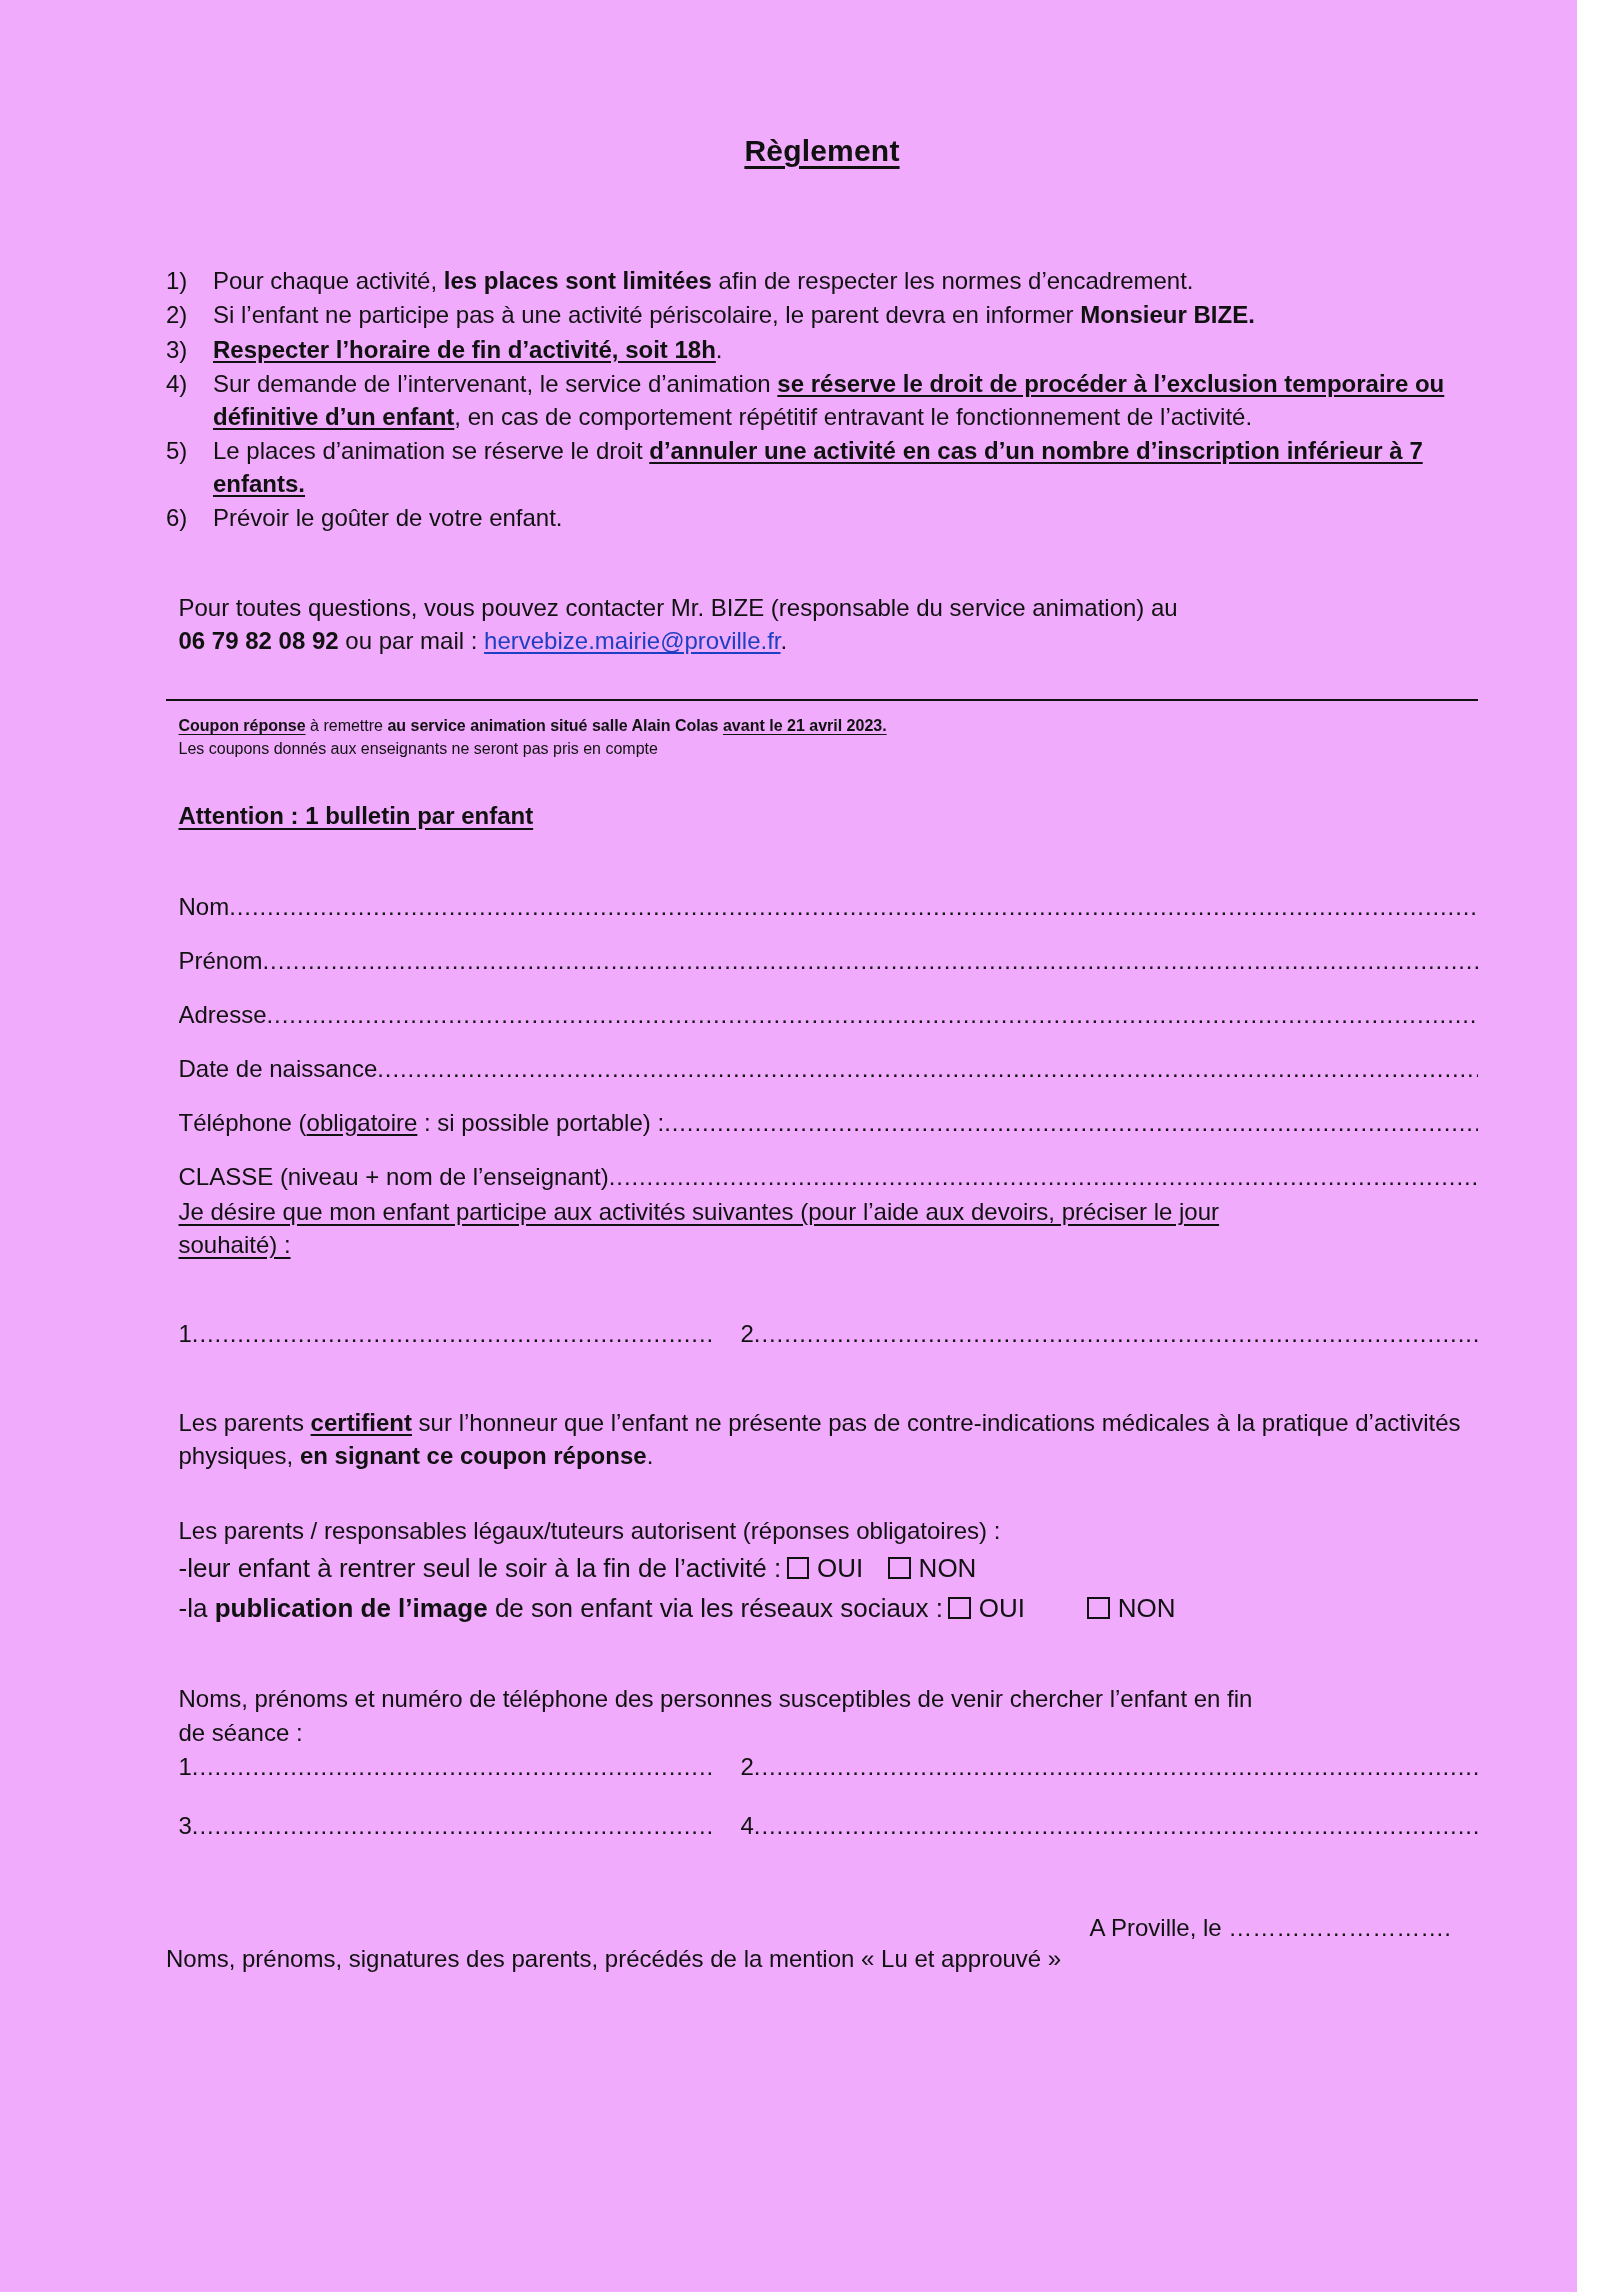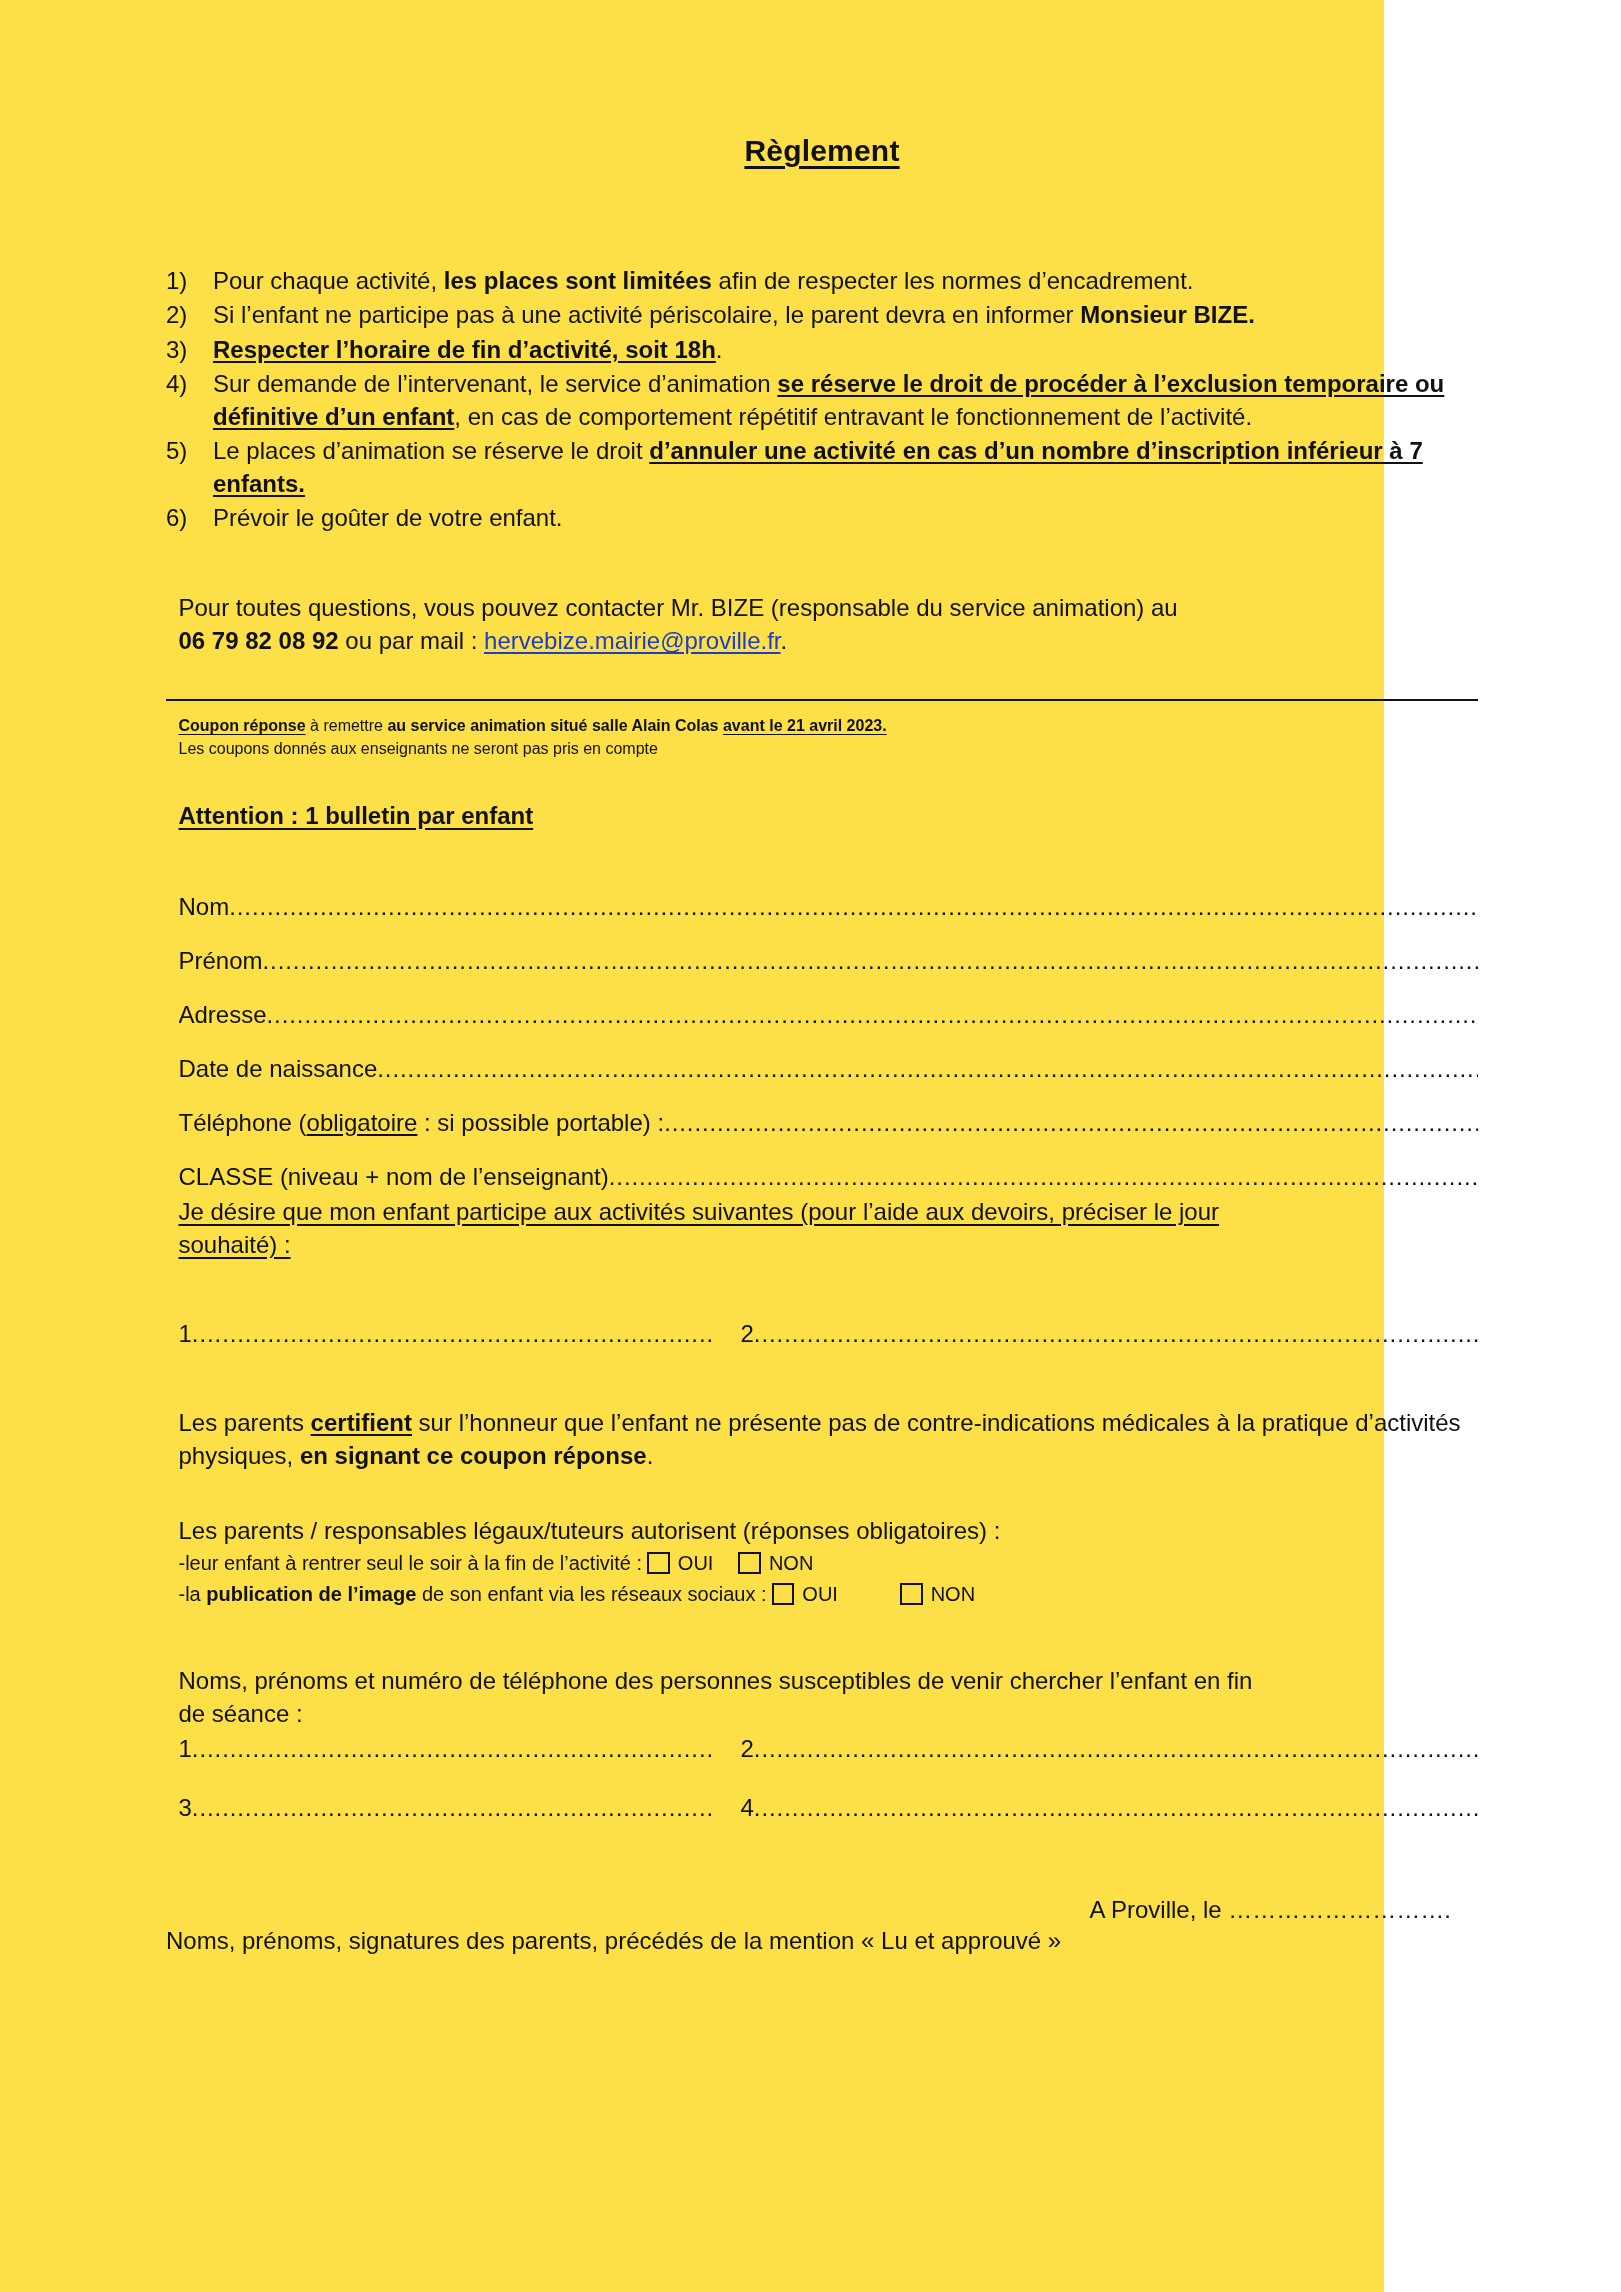--- a/index.html
+++ b/index.html
@@ -11,23 +11,23 @@
   body {
     width: 1621px;
     height: 2293px;
     font-family: "Liberation Sans", "DejaVu Sans", sans-serif;
     color: #111111;
     position: relative;
     overflow: hidden;
   }
   .page {
     position: relative;
-    width: 1384px;
+    width: 1577px;
     height: 2293px;
-    background: #fde047;
+    background: #f0abfc;
     box-sizing: border-box;
   }
   
   .sheet {
     position: absolute;
     left: 166px;
     top: 134px;
     width: 1312px;
   }
 
@@ -139,21 +139,21 @@
 
   .underline-block {
     text-decoration: underline;
     text-underline-offset: 3.6px;
     font-size: 24px;
     line-height: 1.4;
   }
 
   
   .chkrow {
-    font-size: 20px;
+    font-size: 26px;
     line-height: 1.55;
     display: flex;
     align-items: center;
     flex-wrap: nowrap;
   }
   .checkbox {
     display: inline-block;
     width: 22.4px;
     height: 22.4px;
     border: 2.7px solid #111;

